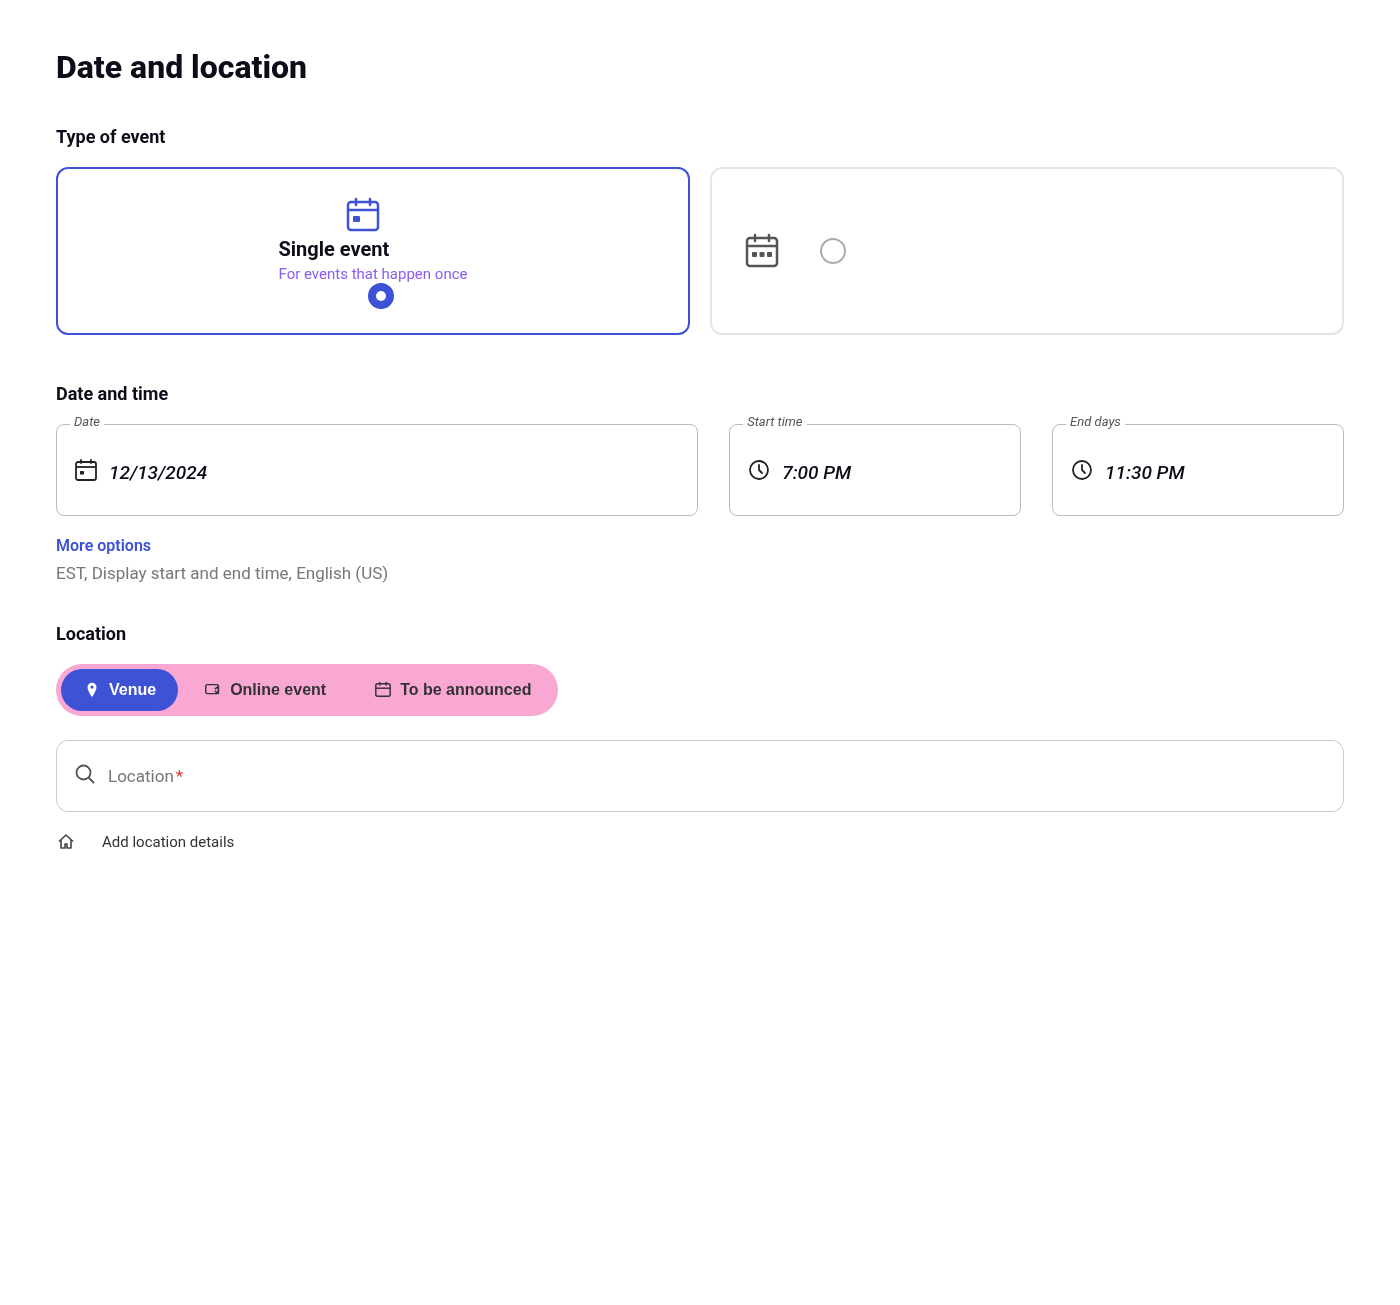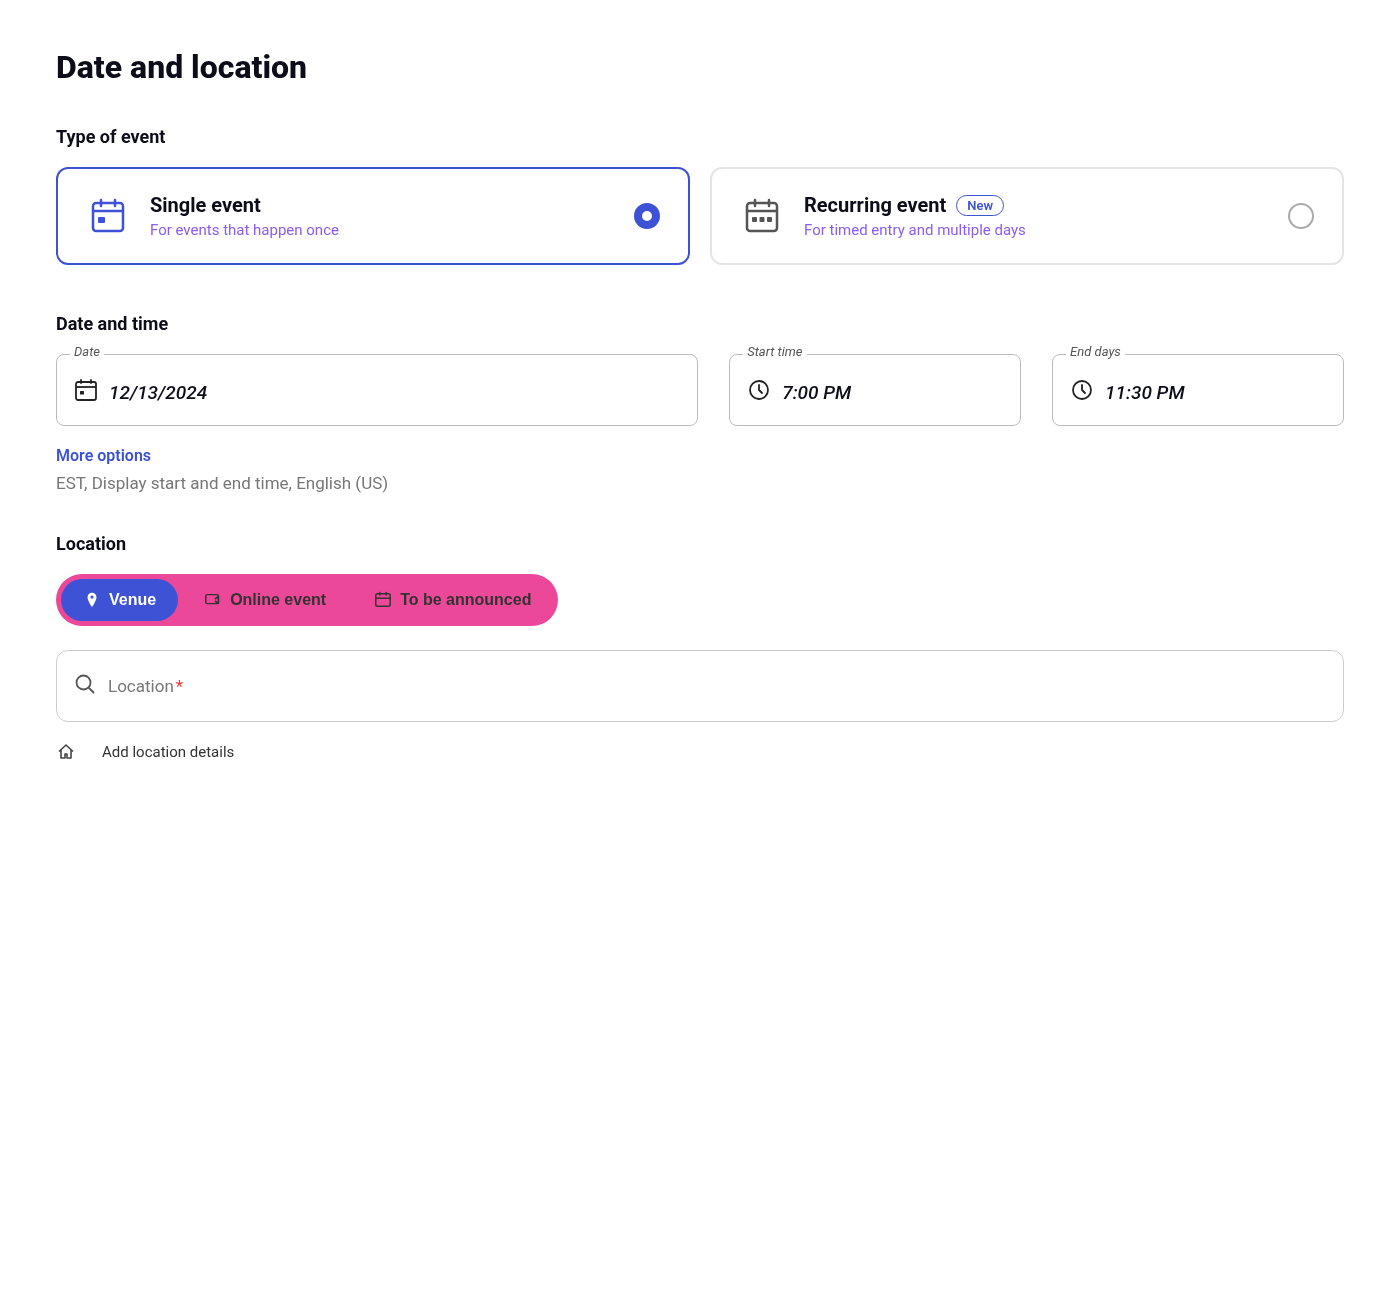--- a/index.html
+++ b/index.html
@@ -46,20 +46,21 @@
       border-radius: 12px;
       border: 2px solid #e5e5e5;
       background: #fff;
       cursor: pointer;
       position: relative;
     }
 
     .event-type-card.selected {
       border-color: #3d52d5;
       border-width: 2.5px;
+      flex-direction: column;
     }
 
     .card-icon {
       width: 44px;
       height: 44px;
       margin-right: 20px;
       flex-shrink: 0;
       display: flex;
       align-items: center;
       justify-content: center;
@@ -164,21 +165,21 @@
       border: 1.5px solid #bbb;
       border-radius: 8px;
       padding: 20px 20px 16px 52px;
       font-size: 19px;
       font-weight: 500;
       color: #0d0d1a;
       background: #fff;
       cursor: pointer;
       display: flex;
       align-items: center;
-      height: 72px;
+      height: 92px;
     }
 
     .field-icon {
       position: absolute;
       left: 18px;
       top: 50%;
       transform: translateY(-50%);
       display: flex;
       align-items: center;
     }
@@ -206,21 +207,21 @@
       margin-bottom: 40px;
     }
 
     
     .location-section {
       margin-bottom: 32px;
     }
 
     .location-tabs {
       display: flex;
-      background: #ec4899;
+      background: #f9a8d4;
       border-radius: 50px;
       padding: 5px;
       width: fit-content;
       gap: 4px;
       margin-bottom: 24px;
     }
 
     .location-tab {
       display: flex;
       align-items: center;
@@ -328,27 +329,20 @@
       <div class="card-icon">
         <svg viewBox="0 0 36 36" fill="none" xmlns="http://www.w3.org/2000/svg">
           <rect x="3" y="5" width="30" height="28" rx="3" stroke="#555" stroke-width="2.5" fill="none"></rect>
           <path d="M3 13h30" stroke="#555" stroke-width="2.5"></path>
           <path d="M11 2v6M25 2v6" stroke="#555" stroke-width="2.5" stroke-linecap="round"></path>
           <rect x="8" y="19" width="5" height="5" rx="1" fill="#555"></rect>
           <rect x="15.5" y="19" width="5" height="5" rx="1" fill="#555"></rect>
           <rect x="23" y="19" width="5" height="5" rx="1" fill="#555"></rect>
         </svg>
       </div>
-      <div class="card-text">
-        <div class="card-title-row">
-          <span class="card-title">Recurring event</span>
-          <span class="new-badge">New</span>
-        </div>
-        <div class="card-subtitle">For timed entry and multiple days</div>
-      </div>
       <div class="radio-btn"></div>
     </div>
 
   </div>
 </div>
 
 <div class="date-time-section">
   <div class="section-label">Date and time</div>
 
   <div class="date-time-fields">

